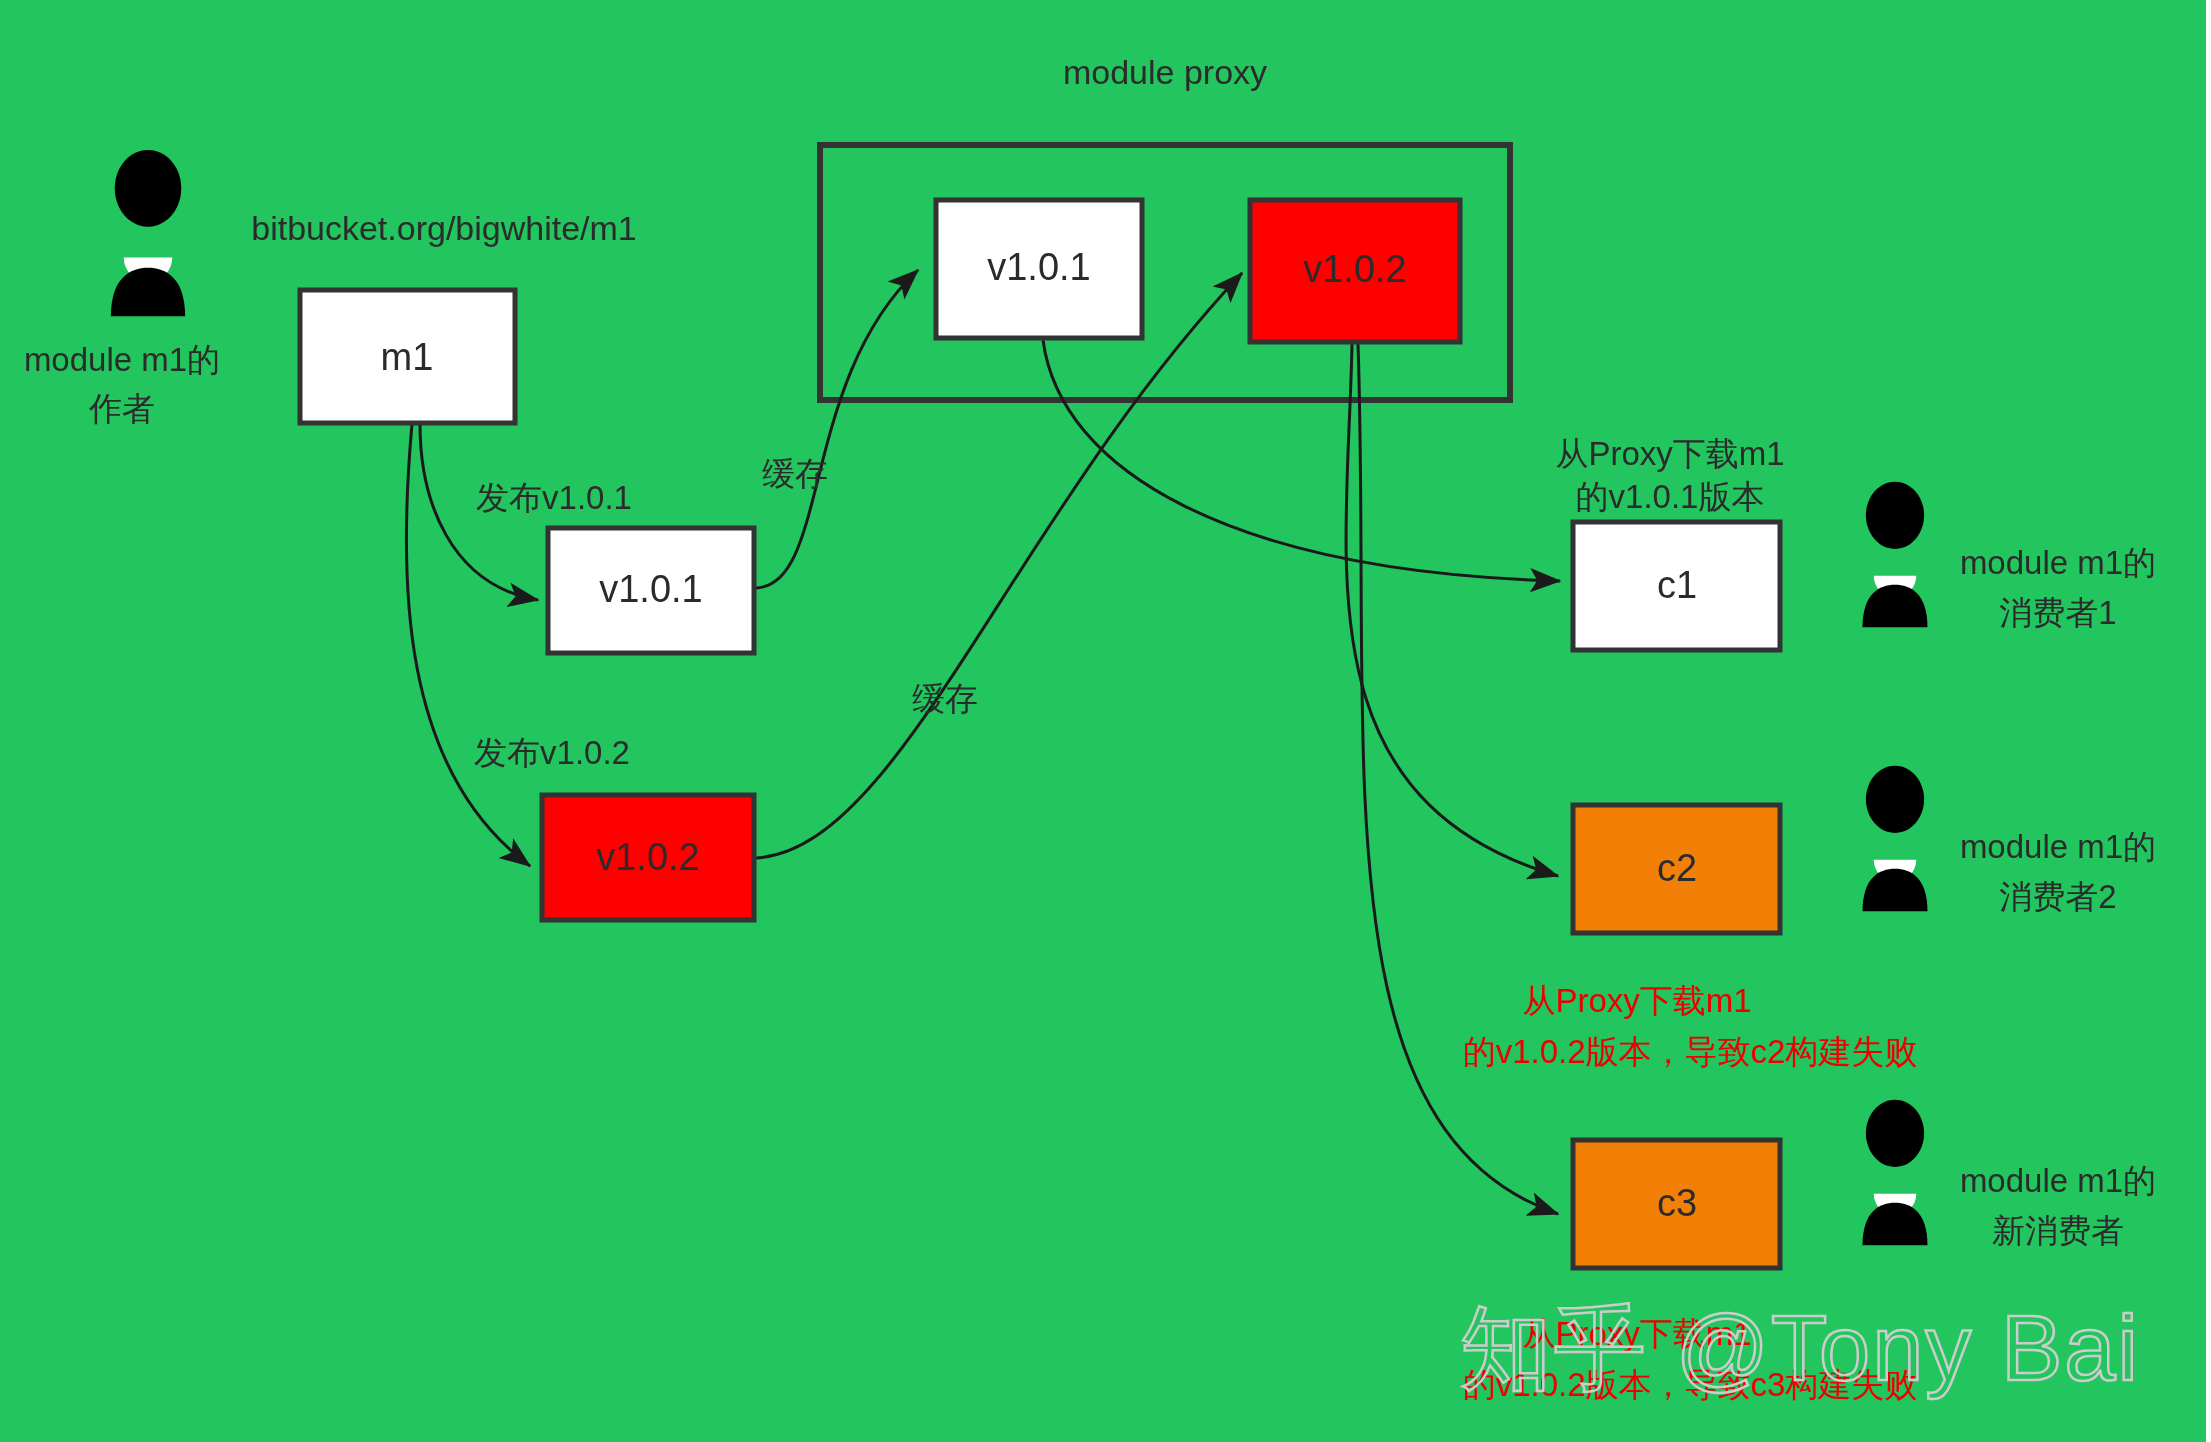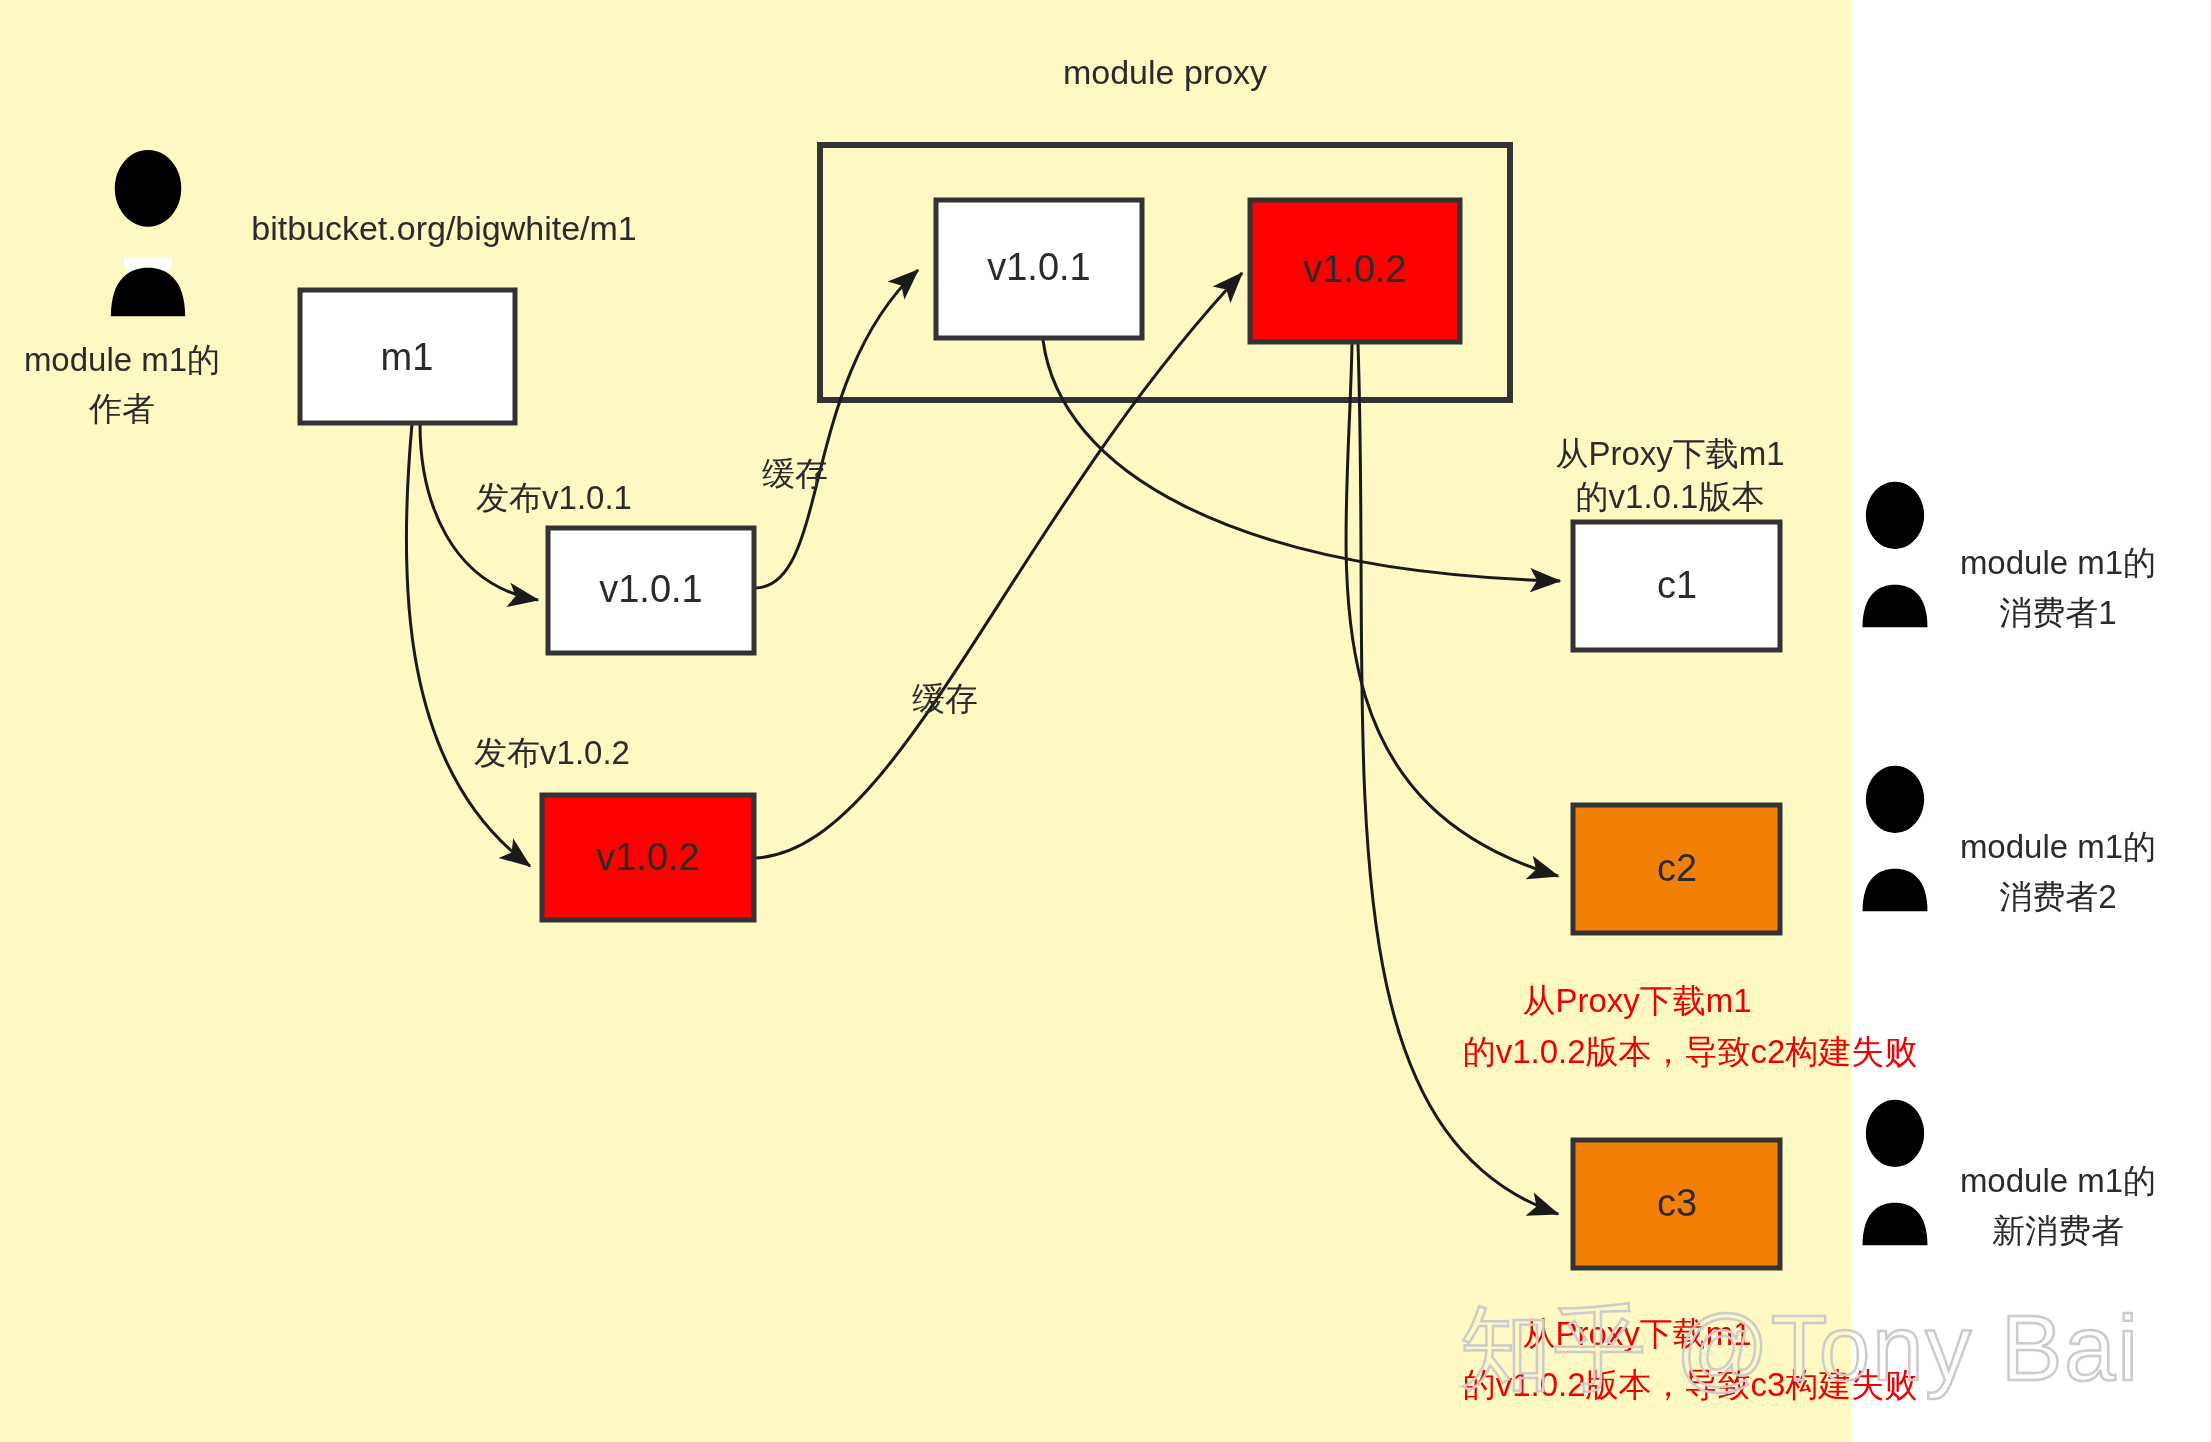--- a/index.html
+++ b/index.html
@@ -8,23 +8,23 @@
     background: #ffffff;
   }
   body {
     width: 2211px;
     height: 1442px;
     overflow: hidden;
     font-family: "Liberation Sans", "DejaVu Sans", sans-serif;
   }
   #diagram-root {
     position: relative;
-    width: 1851px;
+    width: 2206px;
     height: 1442px;
-    background: #fef9c3;
+    background: #22c55e;
   }
   svg#diagram-svg {
     position: absolute;
     top: 0;
     left: 0;
     width: 2211px;
     height: 1442px;
   }
   .node-label, .edge-label, .caption, .title-label {
     font-family: "Liberation Sans", "DejaVu Sans", sans-serif;

